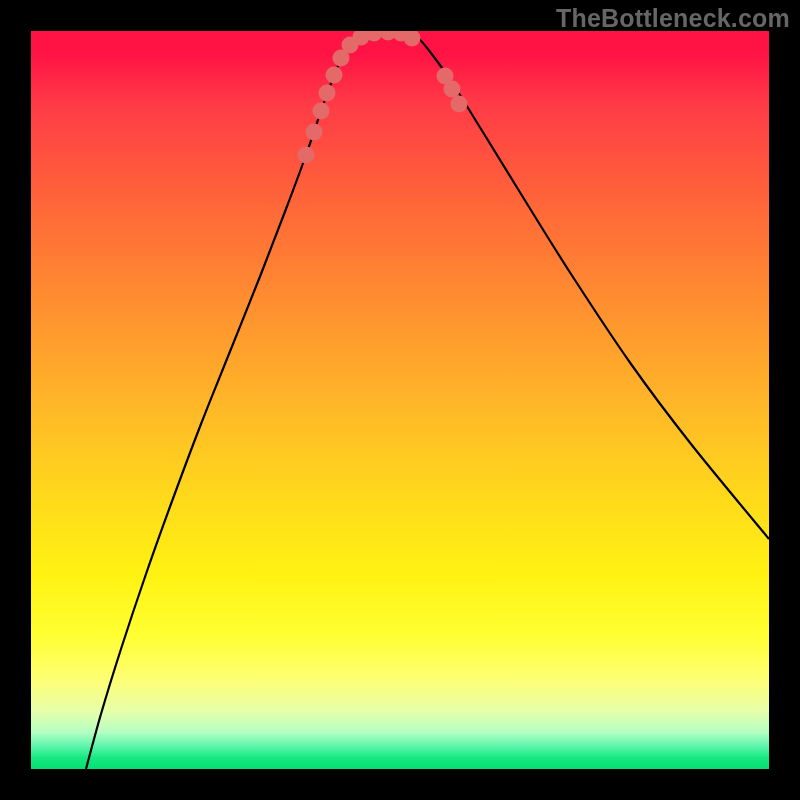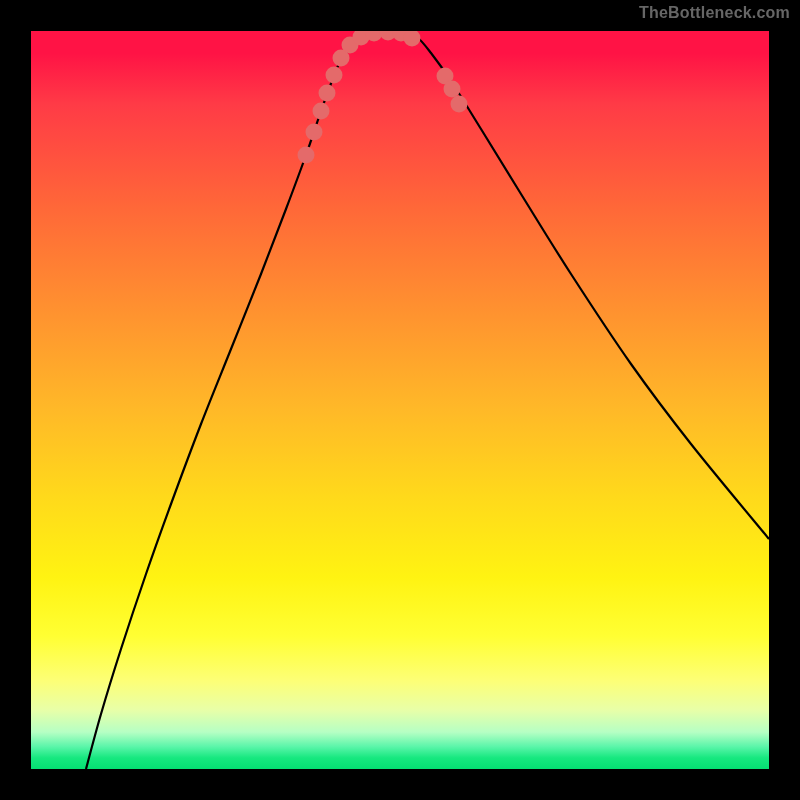--- a/index.html
+++ b/index.html
@@ -42,21 +42,21 @@
     );
   }
   .curve-layer {
     position: absolute;
     inset: 0;
   }
   .watermark {
     position: absolute;
     top: 4px;
     right: 10px;
-    font-size: 16px;
+    font-size: 25px;
     font-weight: 600;
     color: #666;
     letter-spacing: 0.2px;
     user-select: none;
   }
 </style>
 </head>
 <body>
 
 <div class="watermark">TheBottleneck.com</div>

